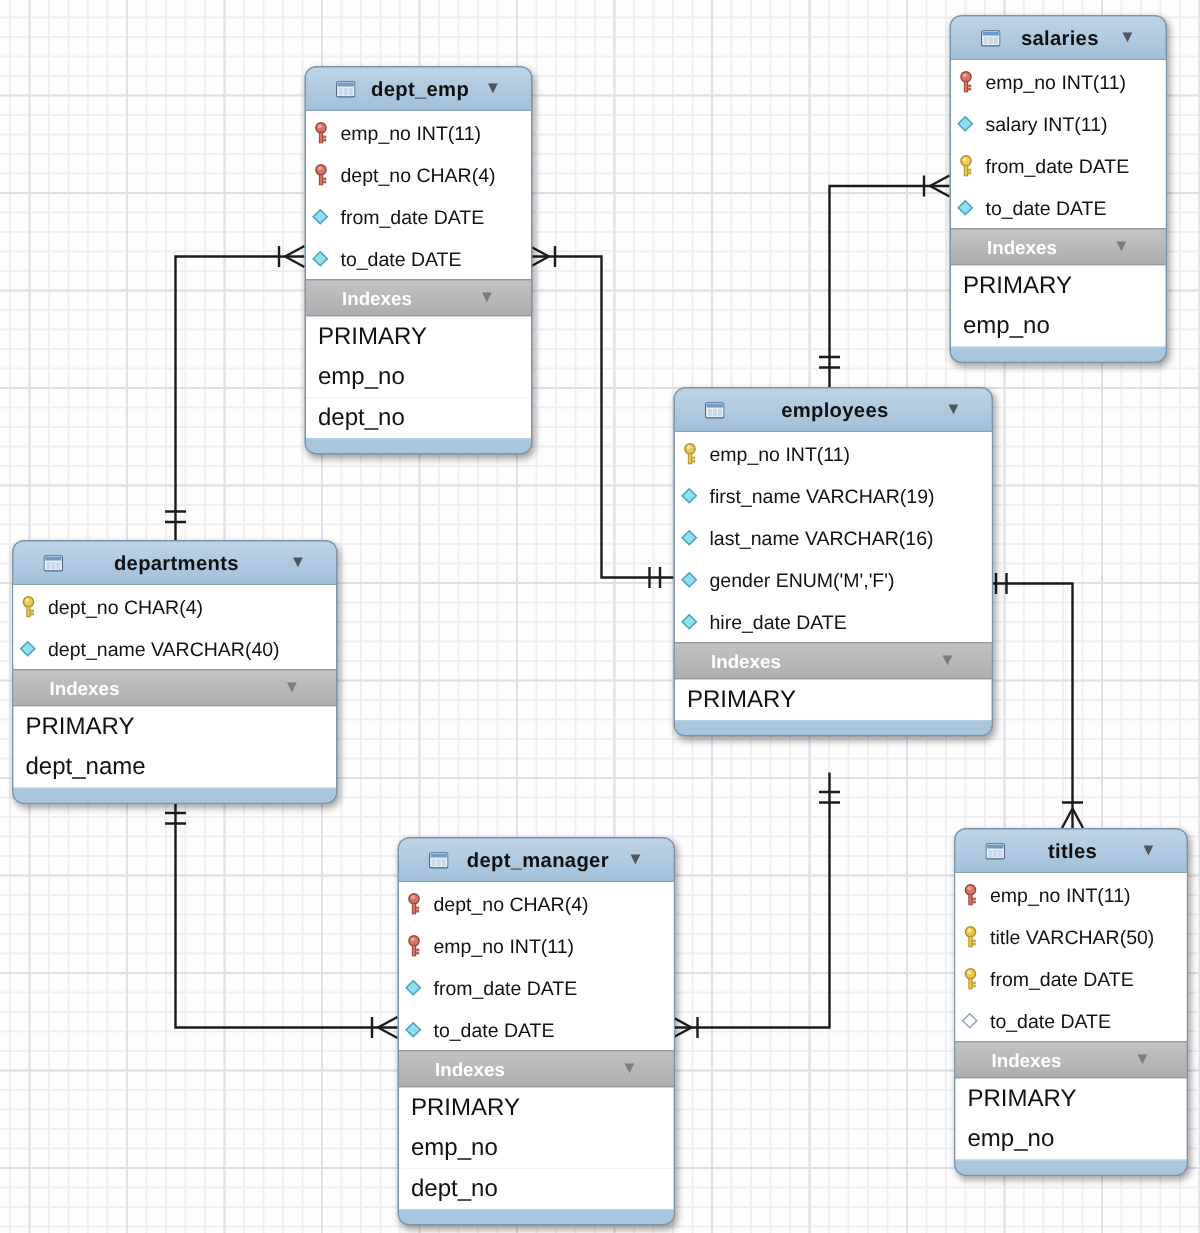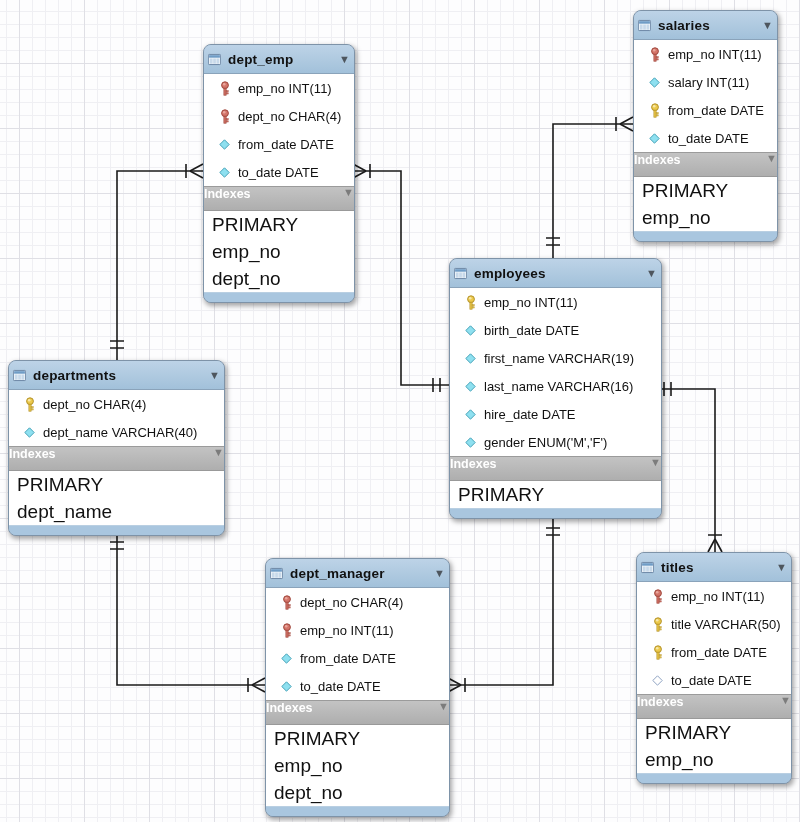--- a/index.html
+++ b/index.html
@@ -21,39 +21,40 @@
   }
   #wires{position:absolute;left:0;top:0;z-index:1;}
   #wires path{stroke:#1b1b1b;stroke-width:1.6;fill:none;}
   .table{
     position:absolute;z-index:2;
     border:1px solid #7e93a8;border-radius:8px;
     background:#a9c6df;
     box-shadow:1.5px 2.5px 5px rgba(0,0,0,0.35);
   }
   .thead{
-    height:28px;display:flex;align-items:center;gap:7px;padding:0 4px;
+    height:28px;display:flex;align-items:center;gap:7px;padding:0 20px;
     background:linear-gradient(#bdd3e7,#a2c1da);
     border-bottom:1px solid #8aa3ba;
     border-radius:7px 7px 0 0;
+    text-align:center;
   }
   .tname{flex:1;font-weight:bold;font-size:13.5px;color:#111;letter-spacing:.2px;}
   .tri{font-size:11px;color:#4e565e;line-height:1;}
   .tri-ix{color:#7c7c7c;}
   .tbody{background:#fff;}
-  .frow{height:28px;display:flex;align-items:center;gap:7px;padding:0 14px;font-size:13px;color:#111;background:#fff;}
+  .frow{height:28px;display:flex;align-items:center;gap:7px;padding:0 3px;font-size:13px;color:#111;background:#fff;}
   .ficon{width:13px;display:flex;justify-content:center;align-items:center;flex:none;}
   .ftext{white-space:nowrap;}
   .ixbar{
-    height:23px;display:flex;gap:6px;padding:0 0;
+    height:23px;display:flex;align-items:center;gap:6px;padding:0 24px;
     background:linear-gradient(#c3c3c3,#aeaeae);
     border-top:1px solid #9b9b9b;border-bottom:1px solid #999;
   }
   .ixlabel{flex:1;color:#fff;font-weight:bold;font-size:12.5px;}
-  .ixrow{height:27px;display:flex;align-items:center;padding:0 8px;font-size:19px;color:#111;background:#fff;}
+  .ixrow{height:27px;display:flex;align-items:center;padding:0 8px;font-size:16px;color:#111;background:#fff;}
   .tfoot{height:9px;background:#a9c6df;border-radius:0 0 7px 7px;border-top:1px solid #b9cfe2;}
   #watermark{
     position:absolute;right:5px;bottom:8px;z-index:3;
     font-size:14.5px;color:#e9e9ee;letter-spacing:.5px;
   }
 </style>
 </head>
 <body>
 
 <div id="canvas">
@@ -254,53 +255,45 @@
    </svg>
           </span>
         <span class="ftext">emp_no INT(11)</span>
       </div>
       <div class="frow">
         <span class="ficon">
             <svg width="11" height="11" viewBox="0 0 11 11">
      <path d="M5.5,0.8 L10.2,5.5 L5.5,10.2 L0.8,5.5 Z" fill="#8ee0f0" stroke="#47a3b8" stroke-width="1"></path>
    </svg>
           </span>
-        <span class="ftext">birth_date DATE</span>
-      </div>
-      <div class="frow">
-        <span class="ficon">
-            <svg width="11" height="11" viewBox="0 0 11 11">
-     <path d="M5.5,0.8 L10.2,5.5 L5.5,10.2 L0.8,5.5 Z" fill="#8ee0f0" stroke="#47a3b8" stroke-width="1"></path>
-   </svg>
-          </span>
         <span class="ftext">first_name VARCHAR(19)</span>
       </div>
       <div class="frow">
         <span class="ficon">
             <svg width="11" height="11" viewBox="0 0 11 11">
      <path d="M5.5,0.8 L10.2,5.5 L5.5,10.2 L0.8,5.5 Z" fill="#8ee0f0" stroke="#47a3b8" stroke-width="1"></path>
    </svg>
           </span>
         <span class="ftext">last_name VARCHAR(16)</span>
       </div>
       <div class="frow">
         <span class="ficon">
             <svg width="11" height="11" viewBox="0 0 11 11">
      <path d="M5.5,0.8 L10.2,5.5 L5.5,10.2 L0.8,5.5 Z" fill="#8ee0f0" stroke="#47a3b8" stroke-width="1"></path>
    </svg>
           </span>
+        <span class="ftext">gender ENUM('M','F')</span>
+      </div>
+      <div class="frow">
+        <span class="ficon">
+            <svg width="11" height="11" viewBox="0 0 11 11">
+     <path d="M5.5,0.8 L10.2,5.5 L5.5,10.2 L0.8,5.5 Z" fill="#8ee0f0" stroke="#47a3b8" stroke-width="1"></path>
+   </svg>
+          </span>
         <span class="ftext">hire_date DATE</span>
-      </div>
-      <div class="frow">
-        <span class="ficon">
-            <svg width="11" height="11" viewBox="0 0 11 11">
-     <path d="M5.5,0.8 L10.2,5.5 L5.5,10.2 L0.8,5.5 Z" fill="#8ee0f0" stroke="#47a3b8" stroke-width="1"></path>
-   </svg>
-          </span>
-        <span class="ftext">gender ENUM('M','F')</span>
       </div>
     </div>
     <div class="ixbar">
       <span class="ixlabel">Indexes</span>
       <span class="tri tri-ix">▼</span>
     </div>
     <div class="ixrow">PRIMARY</div>
     <div class="tfoot"></div>
   </div>
 

